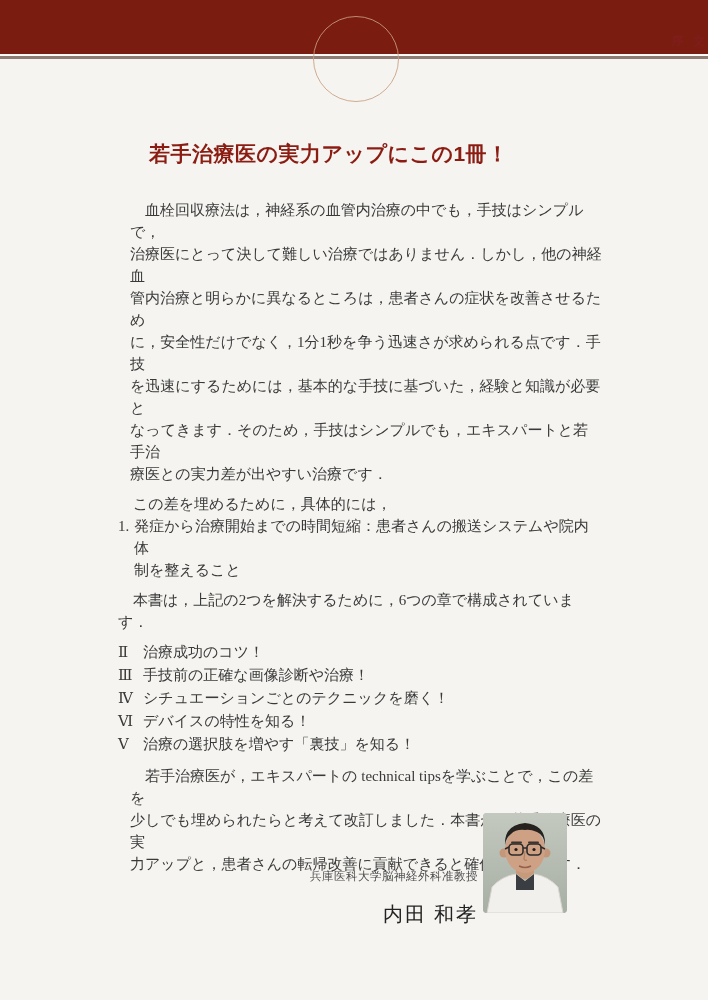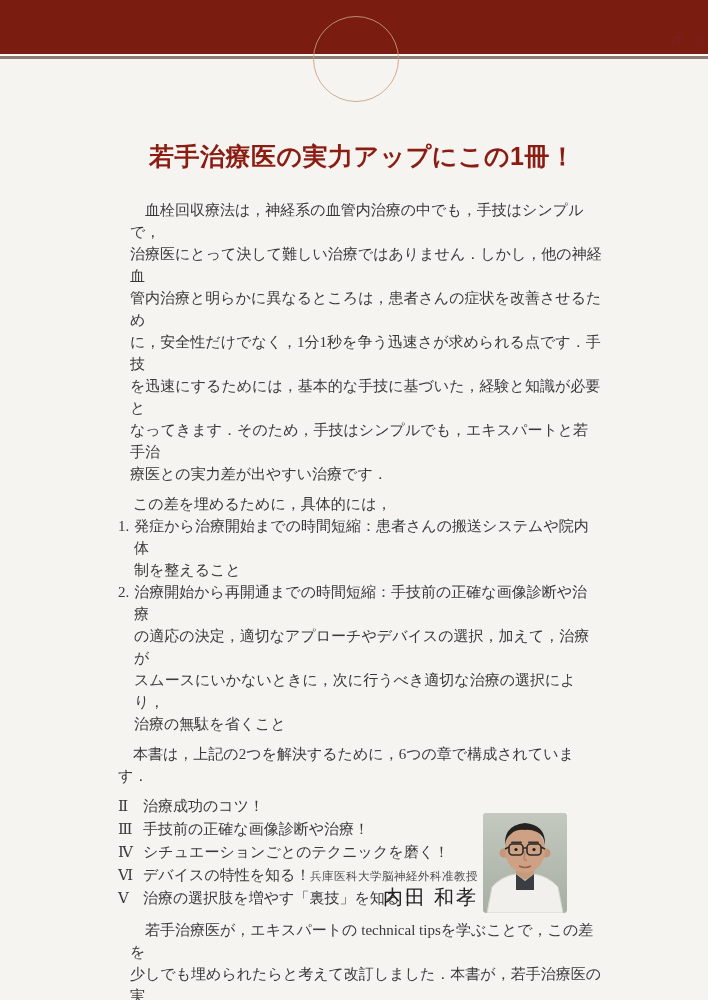--- a/index.html
+++ b/index.html
@@ -19,40 +19,40 @@
   }
   .badge-text {
     position:absolute; left:0; top:33px; width:708px; text-align:right;
     color:#7f1d1d; font-family:"Liberation Sans","DejaVu Sans",sans-serif;
     font-weight:bold; font-size:12px; letter-spacing:3px;
   }
   
   .page-title {
     position:absolute; left:149px; top:140px;
     font-family:"Liberation Sans","DejaVu Sans",sans-serif;
-    font-weight:bold; font-size:25px; color:#8b1c12; letter-spacing:0.5px;
+    font-weight:bold; font-size:21px; color:#8b1c12; letter-spacing:0.5px;
     white-space:nowrap;
   }
   
   .content {
     position:absolute; left:118px; top:191px; width:484px;
     font-size:15px; line-height:22px;
   }
   .para { white-space:pre-line; margin:8px 0 0 12px; }
   .flush { margin-left:0; white-space:pre-line; }
   .list-item { padding-left:16px; text-indent:-16px; white-space:pre-line; margin:0; }
   .li-num { margin-right:5px; }
   .chapters { margin-top:8px; line-height:23px; }
   .chapter { white-space:nowrap; }
   .ch-num { display:inline-block; width:25px; }
   .p4 { margin-top:9px; }
   
   .author-credit { position:absolute; left:180px; top:869px; width:298px; text-align:right; }
   .affiliation { font-size:11.5px; color:#4c4c4c; letter-spacing:0.5px; }
-  .author-name { font-size:20px; color:#222; letter-spacing:2px; margin-top:0; }
+  .author-name { font-size:20px; color:#222; letter-spacing:2px; margin-top:17px; }
   .author-photo {
     position:absolute; left:483px; top:813px; width:84px; height:100px;
     border-radius:4px; overflow:hidden; background:#b3bab0;
   }
   .author-photo svg { display:block; }
 </style>
 </head>
 <body>
 
 <div class="band"></div>
@@ -67,24 +67,20 @@
   <p class="para">　血栓回収療法は，神経系の血管内治療の中でも，手技はシンプルで，
 治療医にとって決して難しい治療ではありません．しかし，他の神経血
 管内治療と明らかに異なるところは，患者さんの症状を改善させるため
 に，安全性だけでなく，1分1秒を争う迅速さが求められる点です．手技
 を迅速にするためには，基本的な手技に基づいた，経験と知識が必要と
 なってきます．そのため，手技はシンプルでも，エキスパートと若手治
 療医との実力差が出やすい治療です．</p>
   <p class="para flush">　この差を埋めるために，具体的には，</p>
   <div class="list-item"><span class="li-num">1.</span><span>発症から治療開始までの時間短縮：患者さんの搬送システムや院内体
 制を整えること</span></div>
-  <div class="list-item"><span class="li-num">2.</span><span>治療開始から再開通までの時間短縮：手技前の正確な画像診断や治療
-の適応の決定，適切なアプローチやデバイスの選択，加えて，治療が
-スムースにいかないときに，次に行うべき適切な治療の選択により，
-治療の無駄を省くこと</span></div>
   <p class="para flush">　本書は，上記の2つを解決するために，6つの章で構成されています．</p>
 
   <div class="chapters">
     <div class="chapter"><span class="ch-num">Ⅱ</span><span>治療成功のコツ！</span></div>
     <div class="chapter"><span class="ch-num">Ⅲ</span><span>手技前の正確な画像診断や治療！</span></div>
     <div class="chapter"><span class="ch-num">Ⅳ</span><span>シチュエーションごとのテクニックを磨く！</span></div>
     <div class="chapter"><span class="ch-num">Ⅵ</span><span>デバイスの特性を知る！</span></div>
     <div class="chapter"><span class="ch-num">Ⅴ</span><span>治療の選択肢を増やす「裏技」を知る！</span></div>
   </div>
 

